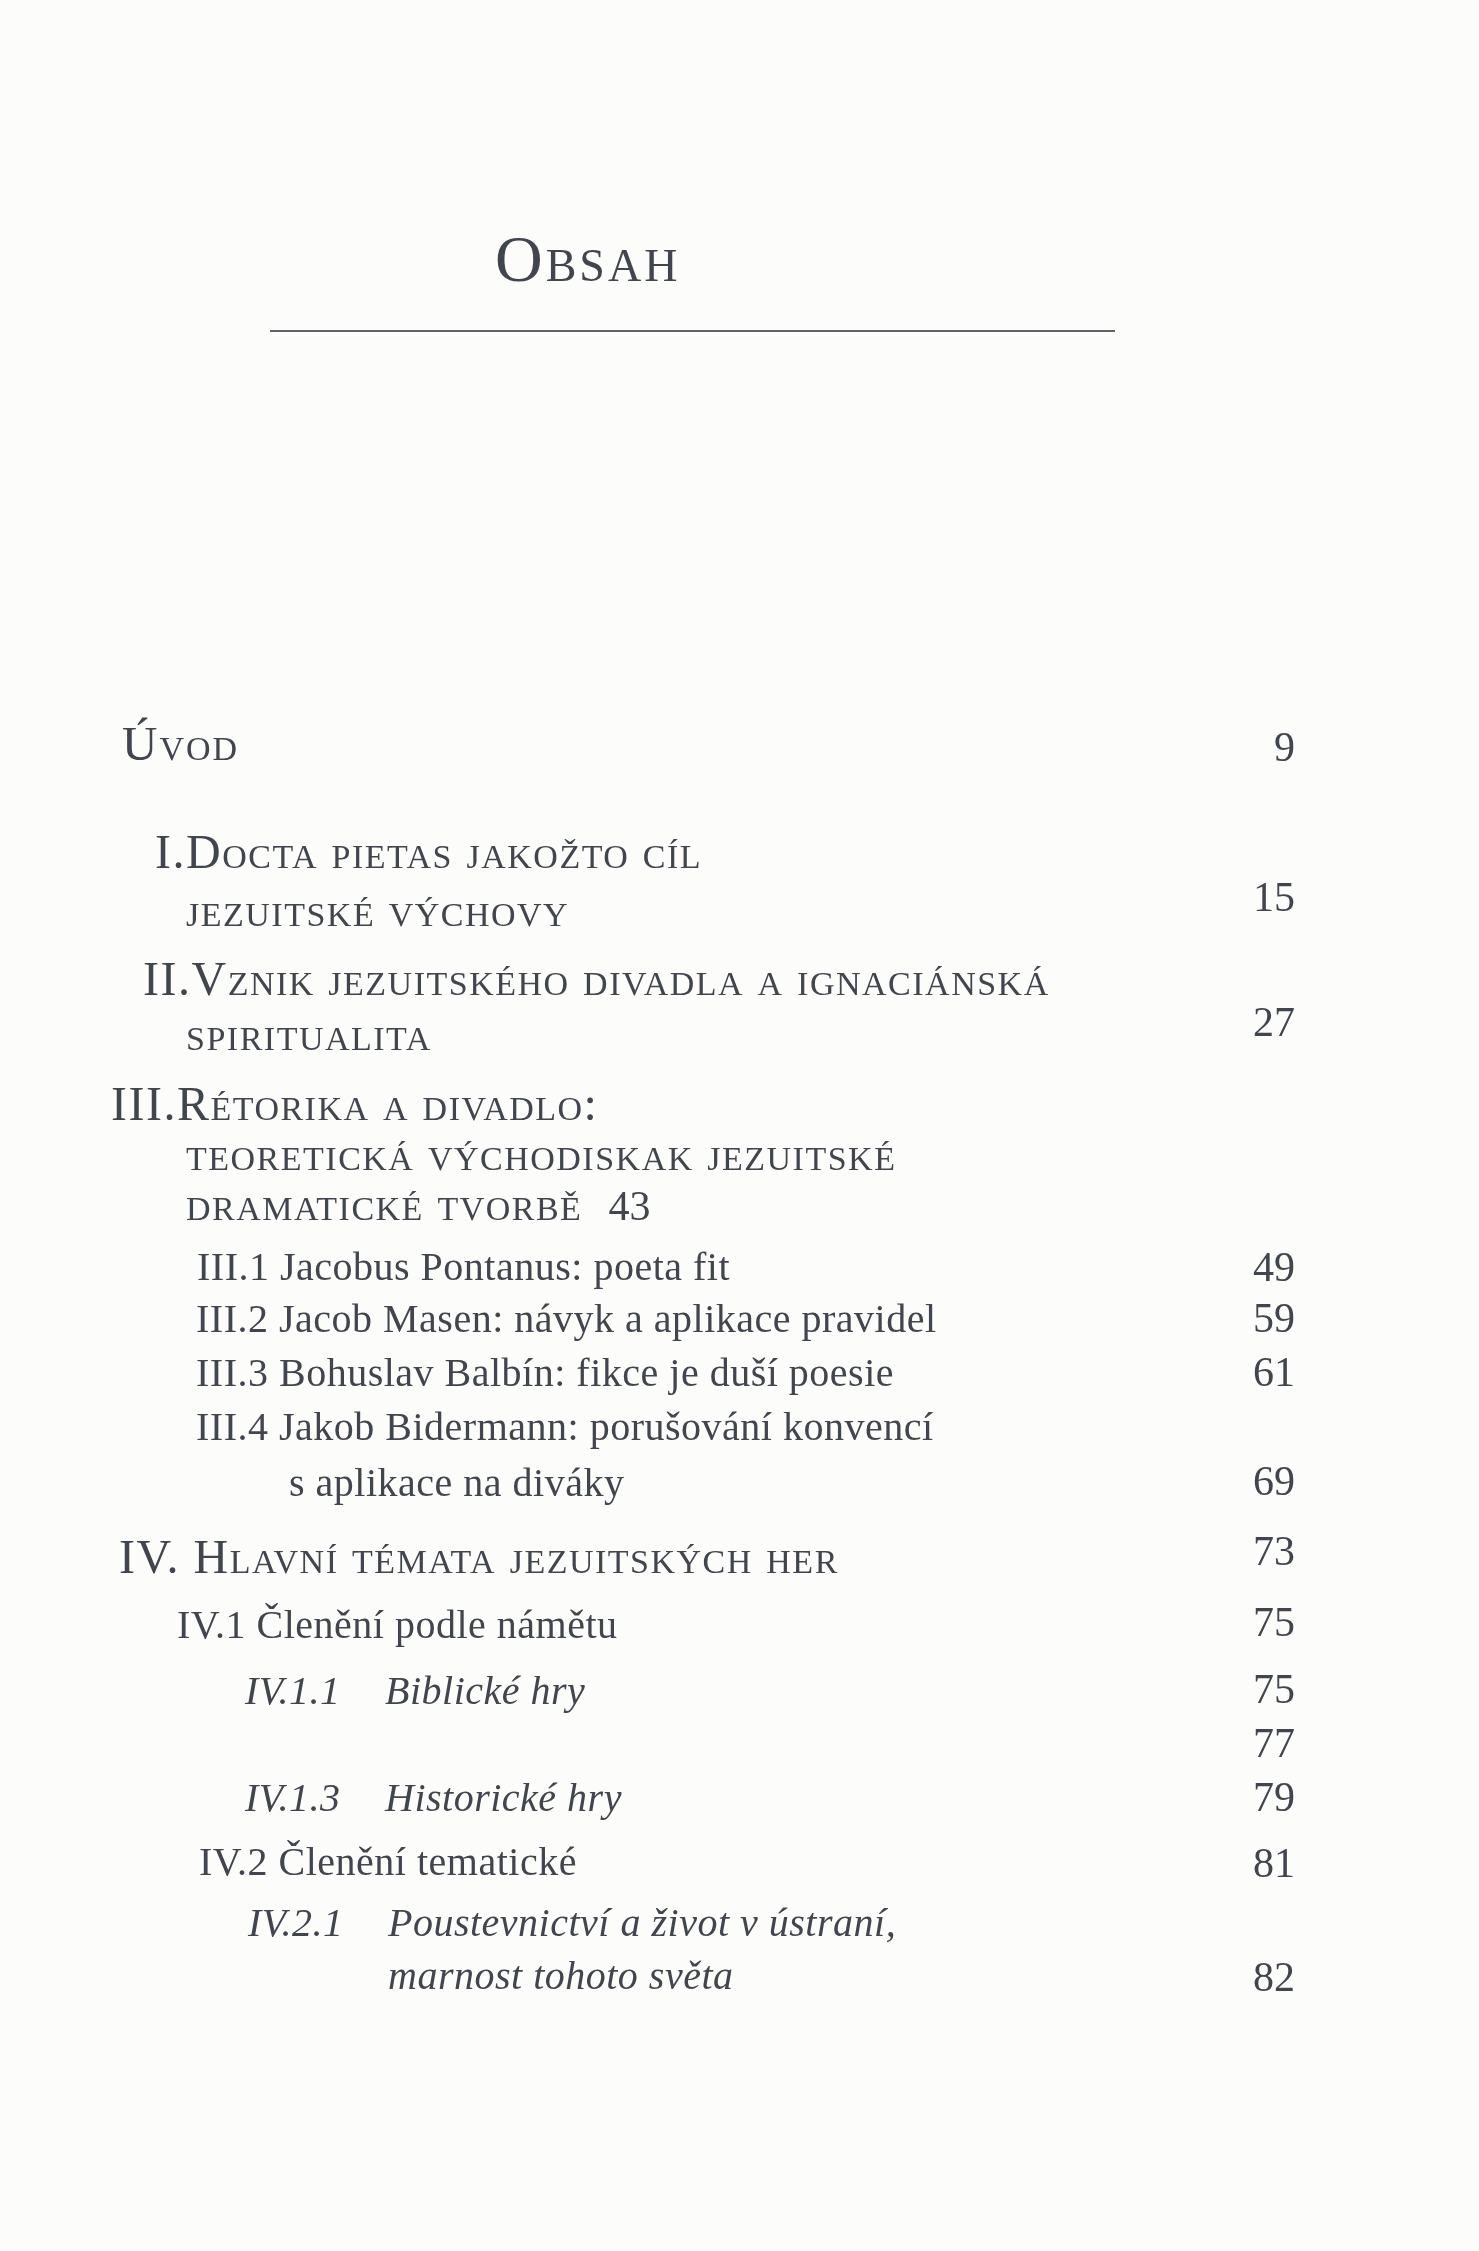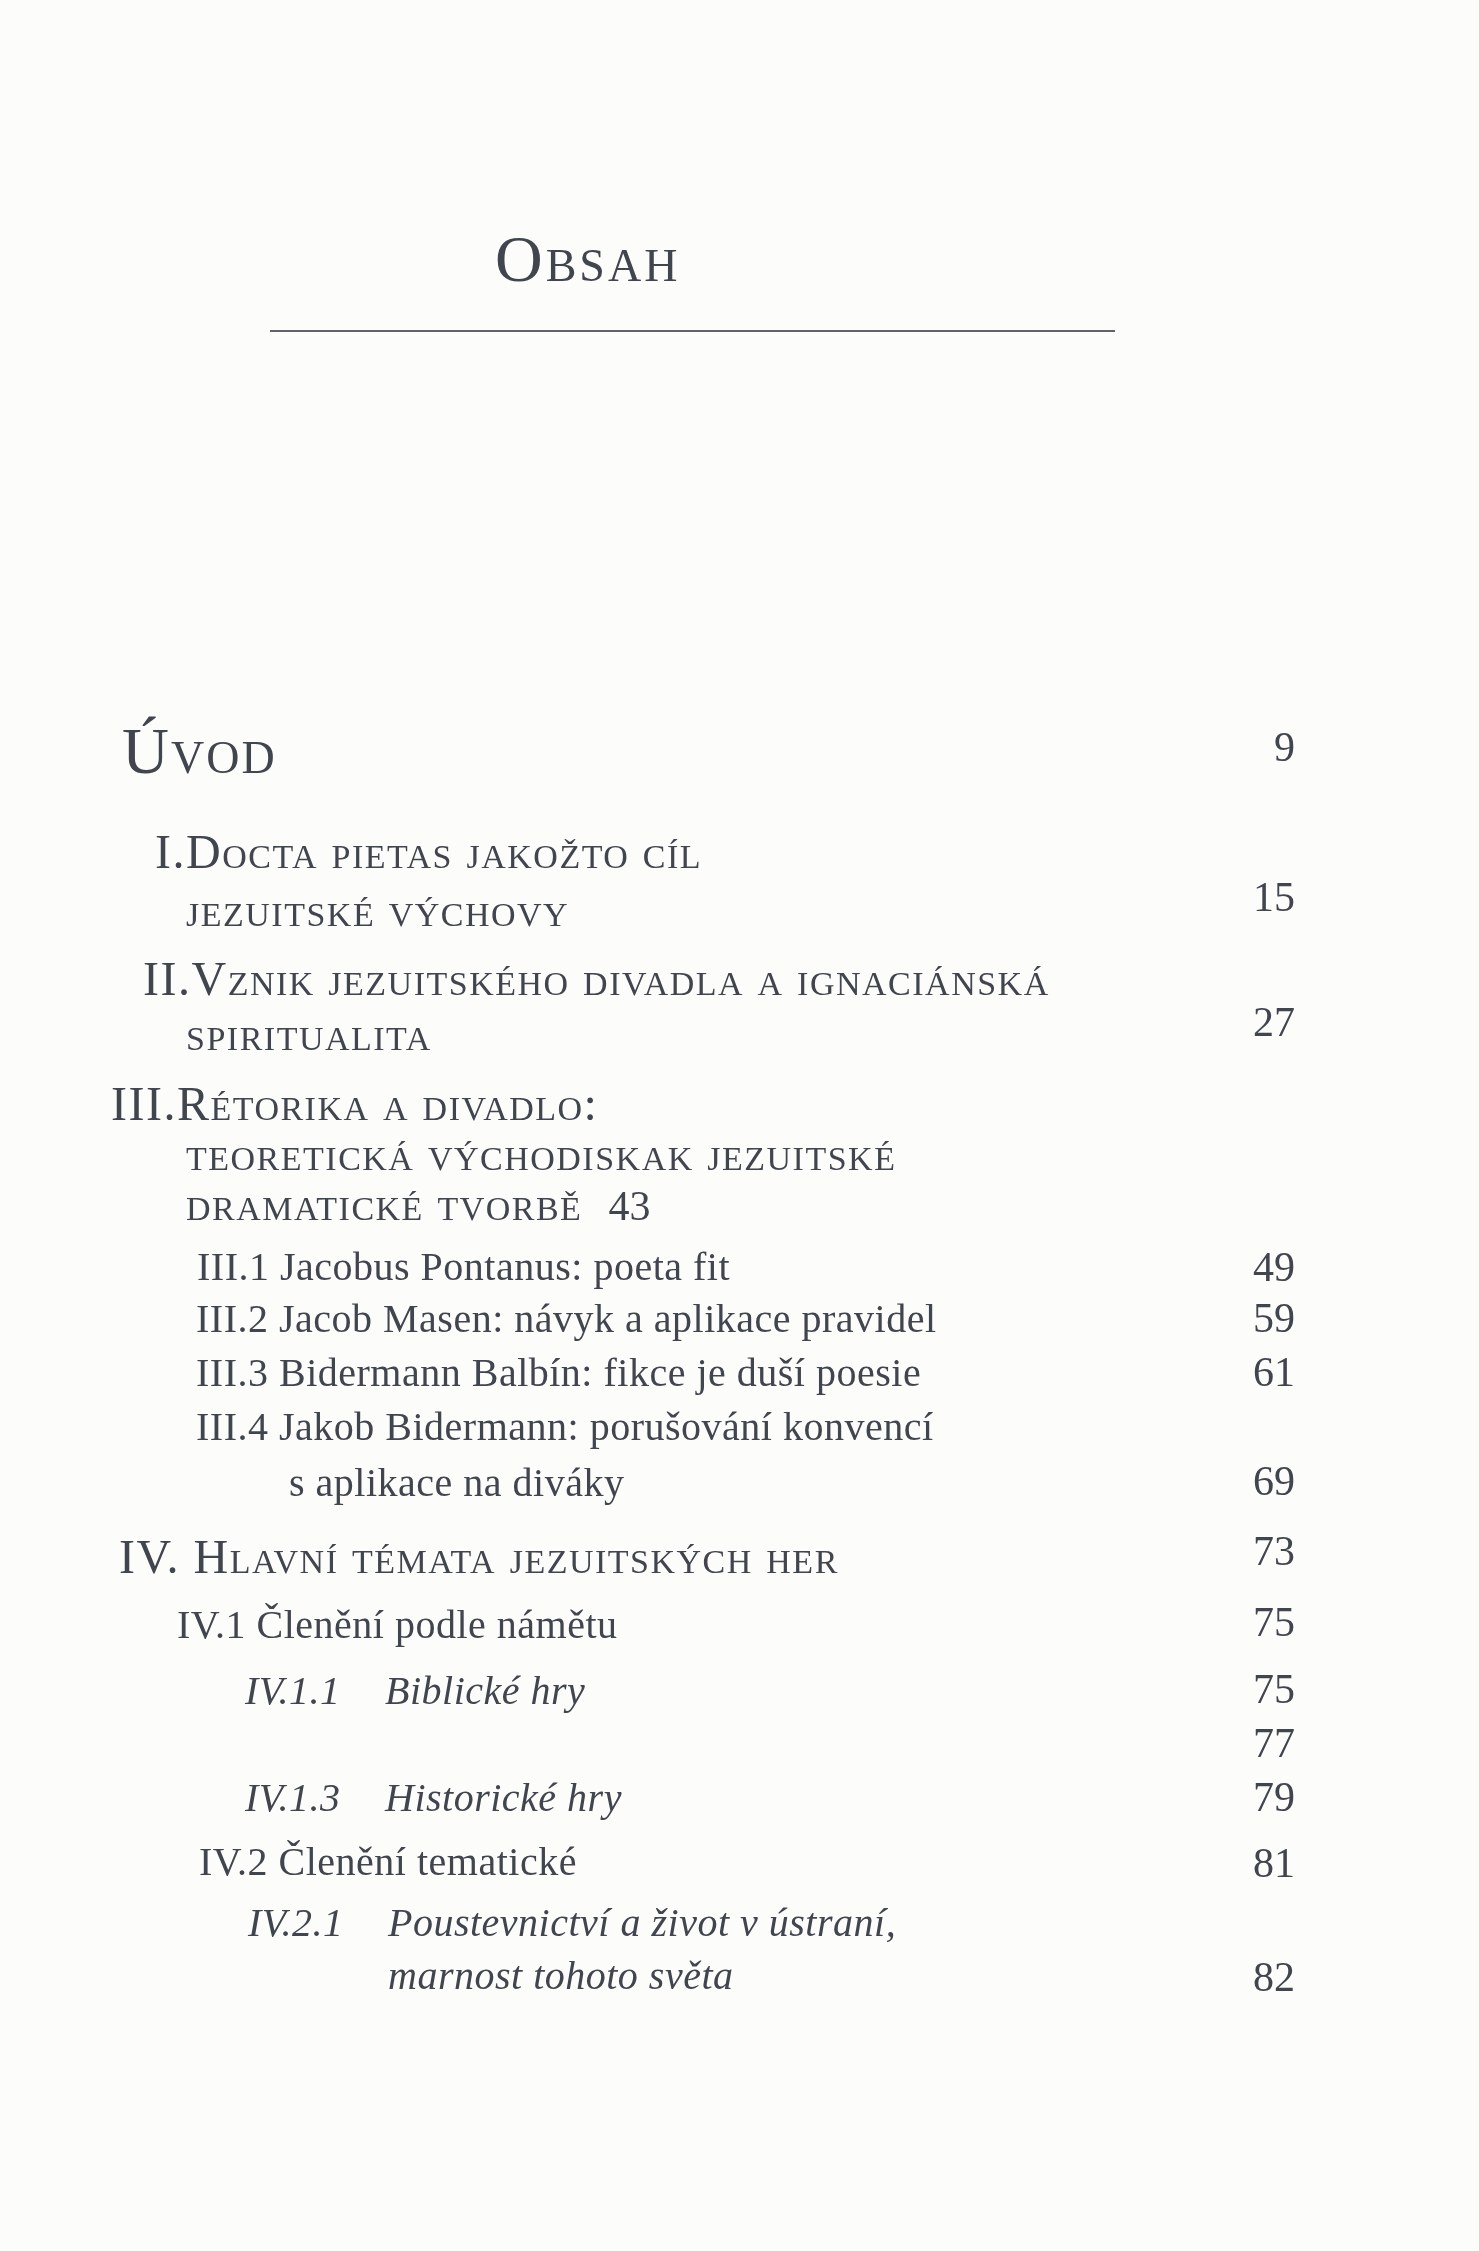--- a/index.html
+++ b/index.html
@@ -11,21 +11,21 @@
     color:#41454e;
     font-family:"Liberation Serif","DejaVu Serif",serif;
     overflow:hidden;
   }
   .line{position:absolute;line-height:1;white-space:nowrap;}
   .t-title{
     position:absolute;line-height:1;white-space:nowrap;
     font-size:66px;font-variant:small-caps;letter-spacing:3px;
   }
   .rule{position:absolute;left:270px;top:330px;width:845px;height:2px;background:#60646a;}
-  .t-chapter{font-size:65px;font-variant:small-caps;letter-spacing:2px;}
+  .t-chapter{font-size:49px;font-variant:small-caps;letter-spacing:2px;}
   .t-l1{font-size:48px;font-variant:small-caps;letter-spacing:1.5px;}
   .t-l2{font-size:40px;letter-spacing:0.5px;}
   .t-l2i{font-size:40px;font-style:italic;letter-spacing:0.5px;}
   .num{display:inline-block;width:140px;}
   .pagenum{
     position:absolute;left:1155px;width:140px;
     text-align:right;font-size:42px;line-height:1;
   }
   .inline-page{font-size:42px;font-variant:normal;letter-spacing:0;margin-left:26px;}
 </style>
@@ -46,21 +46,21 @@
   <div class="line t-l1" style="left:186px;top:1010px">spiritualita</div>
 
   <div class="line t-l1" style="left:111px;top:1080px">III.Rétorika a divadlo:</div>
   <div class="line t-l1" style="left:186px;top:1130px">teoretická východiskak jezuitské</div>
   <div class="line" style="left:186px;top:1180px">
     <span class="t-l1">dramatické tvorbě</span><span class="inline-page">43</span>
   </div>
 
   <div class="line t-l2" style="left:197px;top:1247px">III.1 Jacobus Pontanus: poeta fit</div>
   <div class="line t-l2" style="left:196px;top:1299px">III.2 Jacob Masen: návyk a aplikace pravidel</div>
-  <div class="line t-l2" style="left:196px;top:1353px">III.3 Bidermann Balbín: fikce je duší poesie</div>
+  <div class="line t-l2" style="left:196px;top:1353px">III.3 Bohuslav Balbín: fikce je duší poesie</div>
   <div class="line t-l2" style="left:196px;top:1407px">III.4 Jakob Bidermann: porušování konvencí</div>
   <div class="line t-l2" style="left:289px;top:1463px">s aplikace na diváky</div>
 
   <div class="line t-l1" style="left:119px;top:1533px">IV. Hlavní témata jezuitských her</div>
   <div class="line t-l2" style="left:177px;top:1605px">IV.1 Členění podle námětu</div>
 
   <div class="line t-l2i" style="left:245px;top:1671px">
     <span class="num">IV.1.1</span><span>Biblické hry</span>
   </div>
   <div class="line t-l2i" style="left:245px;top:1778px">

